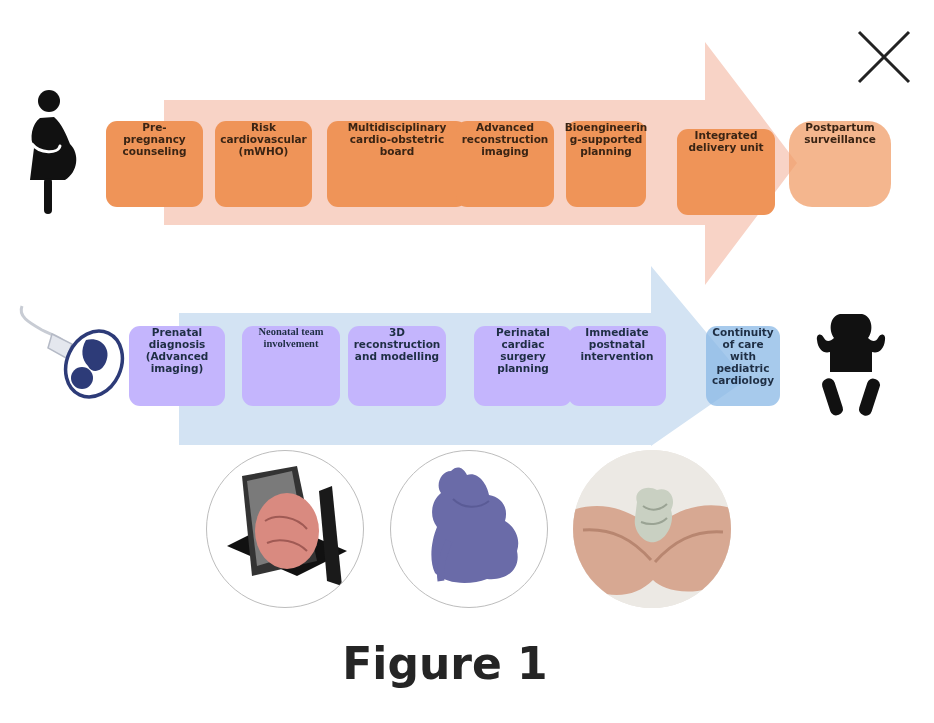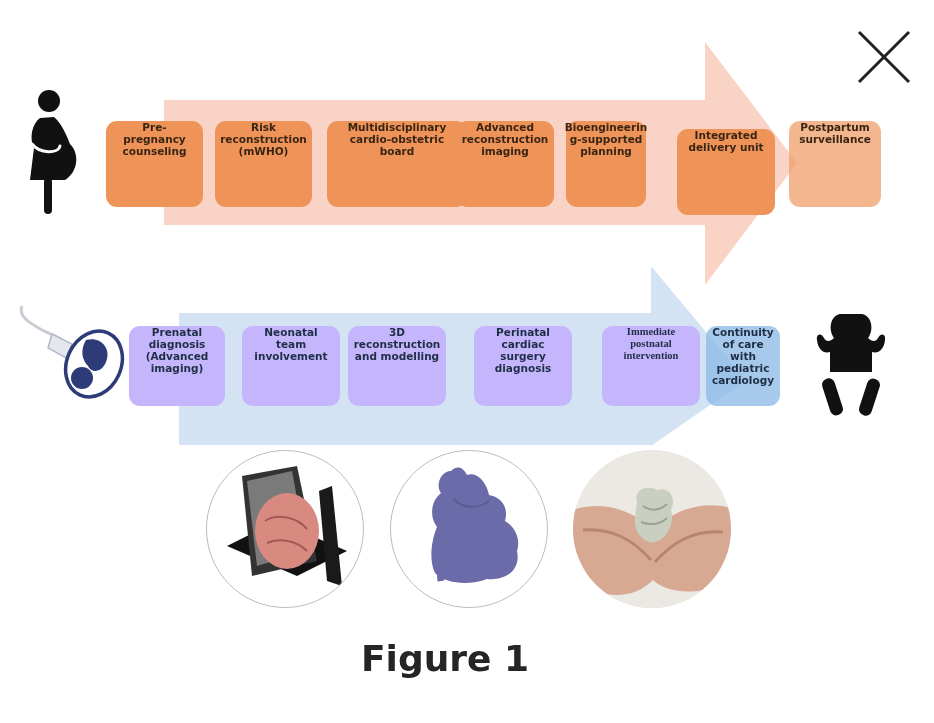--- a/index.html
+++ b/index.html
@@ -9,85 +9,85 @@
   .box{position:absolute;display:flex;align-items:flex-start;justify-content:center;text-align:center;
        font-family:"DejaVu Sans",sans-serif;font-weight:bold;font-size:10.5px;line-height:12px;
        color:#3a2414;border-radius:11px;box-sizing:border-box;padding:0 6px;}
   .obox{background:#ef9458;top:121px;height:86px;}
   .obox.last{background:rgba(240,158,104,0.75);}
   .bbox{background:#c4b5fd;top:326px;height:80px;color:#1e2e44;}
   .bbox.last{background:rgba(137,184,230,0.75);}
   .close{position:absolute;left:857px;top:30px;width:54px;height:54px;cursor:pointer;}
   .circle{position:absolute;top:450px;width:158px;height:158px;border-radius:50%;overflow:hidden;box-sizing:border-box;}
   .circle.outline{border:1.5px solid #bdbdbd;background:#fff;}
-  .caption{position:absolute;left:0;width:890px;top:638px;text-align:center;font-family:"DejaVu Sans",sans-serif;font-weight:bold;font-size:36px;color:#252525;}
+  .caption{position:absolute;left:0;width:890px;top:638px;text-align:center;font-family:"DejaVu Sans",sans-serif;font-weight:bold;font-size:44px;color:#252525;}
 </style>
 </head>
 <body>
 
 <svg class="arrow" width="934" height="723">
   <polygon points="164,100 705,100 705,42 797,163 705,285 705,225 164,225" fill="#f8d3c6"></polygon>
   <polygon points="179,313 651,313 651,266 746,380 651,446 651,445 179,445" fill="#d3e3f3"></polygon>
 </svg>
 
 <svg class="abs" style="left:20px;top:88px" width="62" height="130" viewBox="0 0 62 130">
   <circle cx="29" cy="13" r="11" fill="#111"></circle>
   <path d="M20,30 C12,36 9,50 14,60 L10,92 L45,92 C58,84 60,66 50,56 C46,46 42,36 34,29 Z" fill="#111"></path>
   <path d="M12,56 C20,66 38,66 40,58" stroke="#fff" stroke-width="3" fill="none" stroke-linecap="round"></path>
   <rect x="24" y="90" width="8" height="36" rx="4" fill="#111"></rect>
 </svg>
 
 <div class="box obox" style="left:106px;width:97px;">
     <span>Pre-pregnancy counseling</span>
   </div>
 <div class="box obox" style="left:215px;width:97px;">
-    <span>Risk reconstruction (mWHO)</span>
+    <span>Risk cardiovascular (mWHO)</span>
   </div>
 <div class="box obox" style="left:327px;width:140px;">
     <span>Multidisciplinary cardio-obstetric board</span>
   </div>
 <div class="box obox" style="left:456px;width:98px;">
     <span>Advanced reconstruction imaging</span>
   </div>
 <div class="box obox" style="left:566px;width:80px;">
     <span>Bioengineerin g-supported planning</span>
   </div>
 <div class="box obox" style="left:677px;width:98px;margin-top:8px;">
     <span>Integrated delivery unit</span>
   </div>
-<div class="box obox last" style="left:789px;width:92px;">
+<div class="box obox last" style="left:789px;width:102px;border-radius:23px;">
     <span>Postpartum surveillance</span>
   </div>
 
 <svg class="close" viewBox="0 0 54 54">
   <line x1="2" y1="2" x2="52" y2="52" stroke="#222" stroke-width="3"></line>
   <line x1="52" y1="2" x2="2" y2="52" stroke="#222" stroke-width="3"></line>
 </svg>
 
 <svg class="abs" style="left:14px;top:300px" width="112" height="100" viewBox="0 0 112 100">
   <path d="M8,6 C4,16 14,22 28,30 C36,34 42,36 48,40" stroke="#c8ccd4" stroke-width="3" fill="none"></path>
   <path d="M38,34 L58,44 L52,58 L34,48 Z" fill="#e4e7ee" stroke="#b5bac6" stroke-width="1.5"></path>
   <ellipse cx="80" cy="64" rx="27" ry="34" transform="rotate(25 80 64)" fill="#fff" stroke="#2d3b78" stroke-width="3.5"></ellipse>
   <circle cx="68" cy="78" r="11" fill="#2d3b78"></circle>
   <path d="M72,40 C86,36 98,48 92,62 C88,72 78,74 74,66 C68,60 66,50 72,40 Z" fill="#2d3b78"></path>
 </svg>
 
 <div class="box bbox" style="left:129px;width:96px;">
     <span>Prenatal diagnosis (Advanced imaging)</span>
   </div>
-<div class="box bbox" style="left:242px;width:98px;">
+<div class="box bbox" style="left:242px;width:98px;font-family:Liberation Serif, serif;">
     <span>Neonatal team involvement</span>
   </div>
 <div class="box bbox" style="left:348px;width:98px;">
     <span>3D reconstruction and modelling</span>
   </div>
 <div class="box bbox" style="left:474px;width:98px;">
-    <span>Perinatal cardiac surgery diagnosis</span>
+    <span>Perinatal cardiac surgery planning</span>
   </div>
-<div class="box bbox" style="left:602px;width:98px;font-family:Liberation Serif, serif;">
+<div class="box bbox" style="left:568px;width:98px;">
     <span>Immediate postnatal intervention</span>
   </div>
 <div class="box bbox last" style="left:706px;width:74px;">
     <span>Continuity of care with pediatric cardiology</span>
   </div>
 
 <svg class="abs" style="left:816px;top:312px" width="70" height="106" viewBox="0 0 70 106">
   <path d="M24,2 C14,4 12,18 18,26 C14,30 10,30 8,26 C5,20 0,22 1,28 C2,38 8,42 14,40 L14,60 L56,60 L56,40 C62,42 68,38 69,28 C70,22 65,20 62,26 C60,30 56,30 52,26 C58,18 56,4 46,2 Z" fill="#111"></path>
   <rect x="10" y="66" width="13" height="38" rx="6" transform="rotate(-18 16 85)" fill="#111"></rect>
   <rect x="47" y="66" width="13" height="38" rx="6" transform="rotate(18 53 85)" fill="#111"></rect>

